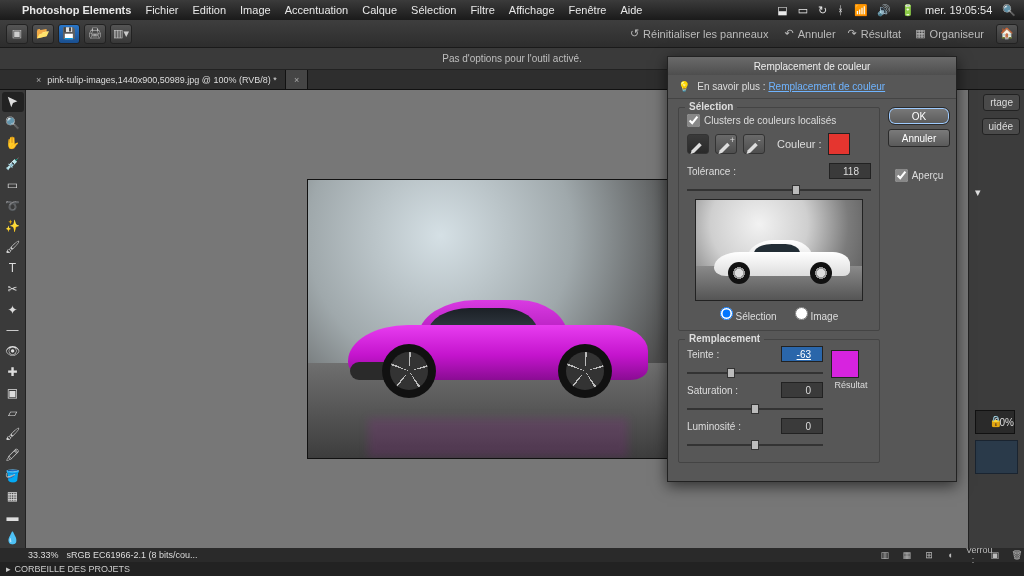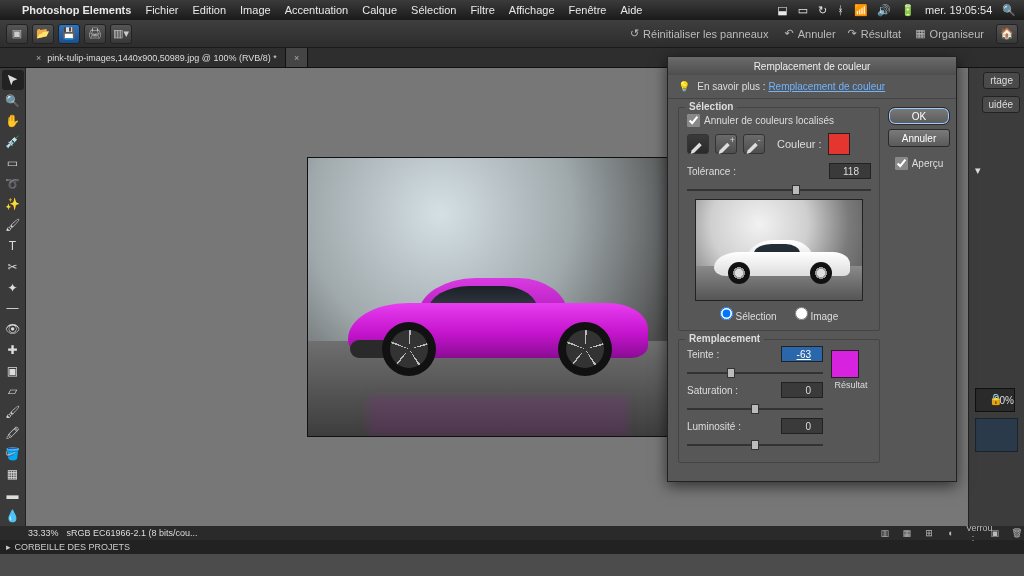--- a/index.html
+++ b/index.html
@@ -59,21 +59,21 @@
   .dialog { position:absolute; left:667px; top:36px; width:290px; background:#575757; border:1px solid #222; box-shadow:0 4px 14px rgba(0,0,0,.6); }
   .dlg-title { height:18px; background:linear-gradient(#6a6a6a,#4e4e4e); text-align:center; font-size:10px; color:#eee; display:flex; align-items:center; justify-content:center; }
   .dlg-help { padding:6px 10px; font-size:10px; border-bottom:1px solid #444; }
   .dlg-help .bulb { color:#ffdd55; margin-right:4px; }
   .dlg-help a { color:#6fb4ff; text-decoration:underline; }
   .dlg-body { padding:8px 10px 10px 10px; display:flex; gap:8px; }
   .dlg-left { flex:1; }
   .dlg-right { width:66px; display:flex; flex-direction:column; gap:4px; align-items:center; }
   .btn { width:62px; height:18px; border:1px solid #2a2a2a; border-radius:3px; background:linear-gradient(#7a7a7a,#5a5a5a); color:#fff; font-size:10px; display:flex; align-items:center; justify-content:center; }
   .btn.primary { box-shadow:inset 0 0 0 1px #9ecbff;border-radius:7px; }
-  .chk { display:flex; align-items:center; gap:4px; font-size:10px; color:#ddd; margin-top:6px; }
+  .chk { display:flex; align-items:center; gap:4px; font-size:10px; color:#ddd; margin-top:18px; }
   .chk input { accent-color:#888; }
   .fieldset { border:1px solid #444; border-radius:2px; padding:6px 8px 8px; margin-bottom:8px; position:relative; }
   .fieldset > legend { position:absolute; top:-7px; left:6px; background:#575757; padding:0 4px; font-size:10px; color:#ddd; font-weight:bold; }
   .eyedrops { display:flex; gap:6px; align-items:center; margin-bottom:8px; }
   .eyedrop { width:22px; height:20px; border:1px solid #333; border-radius:3px; background:linear-gradient(#6a6a6a,#4e4e4e); display:flex; align-items:center; justify-content:center; }
   .eyedrop.sel { background:linear-gradient(#3a3a3a,#2a2a2a); }
   .swatch { width:22px; height:22px; border:1px solid #222; }
   .rowline { display:flex; align-items:center; gap:12px; font-size:10px; margin-bottom:6px; }
   .rowline .lbl { width:70px; color:#ddd; }
   .numbox { width:42px; height:16px; background:#3a3a3a; border:1px solid #222; color:#ddd; font-size:10px; text-align:right; padding-right:11px; }
@@ -132,20 +132,23 @@
     <div class="tbtn">🖨</div>
     <div class="tbtn">▥▾</div>
     <span class="sp"></span>
     <span class="link">↺ <span>Réinitialiser les panneaux</span></span>
     <span class="link" style="margin-left:12px">↶<span>Annuler</span></span>
     <span class="link" style="margin-left:8px">↷<span>Résultat</span></span>
     <span class="link" style="margin-left:10px">▦ <span>Organiseur</span></span>
     <div class="tbtn" style="margin-left:8px">🏠</div>
   </div>
 
+  <div class="optbar">
+    <span>Pas d'options pour l'outil activé.</span>
+  </div>
 
   <div class="tabs">
     <div class="tab">
         <span class="x">×</span>
         <span>pink-tulip-images,1440x900,50989.jpg @ 100% (RVB/8) *</span>
       </div>
     <div class="tab active">
         <span class="x">×</span>
       </div>
   </div>
@@ -238,21 +241,21 @@
       <span>En savoir plus : </span>
       <a>Remplacement de couleur</a>
     </div>
     <div class="dlg-body">
       <div class="dlg-left">
 
         <div class="fieldset">
           <legend>Sélection</legend>
           <label class="chk" style="margin-top:0;margin-bottom:6px">
             <input type="checkbox" checked="" style="">
-            <span>Annuler de couleurs localisés</span>
+            <span>Clusters de couleurs localisés</span>
           </label>
           <div class="eyedrops">
             <div class="eyedrop sel">
                 <svg viewBox="0 0 16 16">
                   <path d="M3 13l6-6 2 2-6 6-3 1z" fill="#ddd"></path>
                 </svg>
               </div>
             <div class="eyedrop">
                 <svg viewBox="0 0 16 16">
                   <path d="M3 13l6-6 2 2-6 6-3 1z" fill="#ddd"></path>

